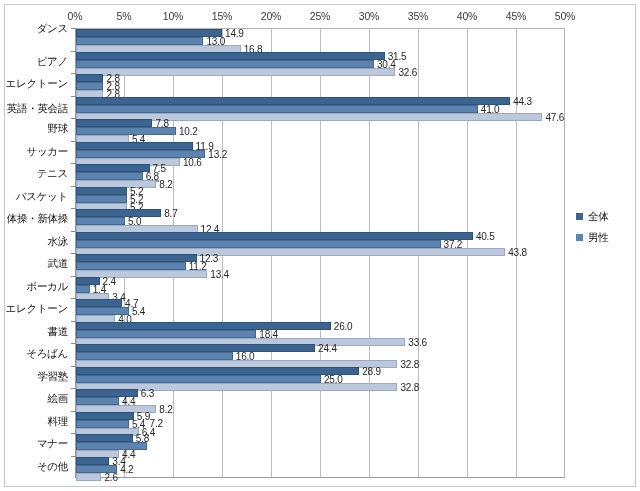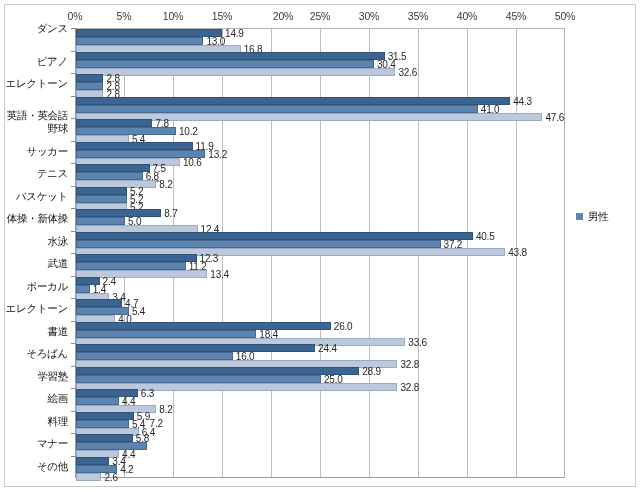--- a/index.html
+++ b/index.html
@@ -135,21 +135,21 @@
 
 <div id="chart-root">
 
   <div class="outer-border"></div>
 
   <div class="axis-labels" id="axis-labels">
       <div class="axis-tick-label" style="left: 75px;">0%</div>
       <div class="axis-tick-label" style="left: 124px;">5%</div>
       <div class="axis-tick-label" style="left: 173px;">10%</div>
       <div class="axis-tick-label" style="left: 222px;">15%</div>
-      <div class="axis-tick-label" style="left: 283px;">20%</div>
+      <div class="axis-tick-label" style="left: 271px;">20%</div>
       <div class="axis-tick-label" style="left: 320px;">25%</div>
       <div class="axis-tick-label" style="left: 369px;">30%</div>
       <div class="axis-tick-label" style="left: 418px;">35%</div>
       <div class="axis-tick-label" style="left: 467px;">40%</div>
       <div class="axis-tick-label" style="left: 516px;">45%</div>
       <div class="axis-tick-label" style="left: 565px;">50%</div>
     </div>
 
   <div class="plot" id="plot">
       <div class="gridline" style="left: 48px;"></div>
@@ -280,40 +280,44 @@
       <div class="bar s1" title="男性 その他 4.2" style="left: 0px; top: 435.75px; width: 41.16px;"></div>
       <div class="val" style="left: 44.16px; top: 439.75px;">4.2</div>
       <div class="bar s2" title="女性 その他 2.6" style="left: 0px; top: 443.75px; width: 25.48px;"></div>
       <div class="val" style="left: 28.48px; top: 447.75px;">2.6</div>
     </div>
 
   <div class="cat-labels" id="cat-labels">
       <div class="cat-label" style="top: 1px;">ダンス</div>
       <div class="cat-label" style="top: 33.75px;">ピアノ</div>
       <div class="cat-label" style="top: 56.25px;">エレクトーン</div>
-      <div class="cat-label" style="top: 88px;">英語・英会話</div>
+      <div class="cat-label" style="top: 81px;">英語・英会話</div>
       <div class="cat-label" style="top: 101.25px;">野球</div>
       <div class="cat-label" style="top: 123.75px;">サッカー</div>
       <div class="cat-label" style="top: 146.25px;">テニス</div>
       <div class="cat-label" style="top: 168.75px;">バスケット</div>
       <div class="cat-label" style="top: 191.25px;">体操・新体操</div>
       <div class="cat-label" style="top: 213.75px;">水泳</div>
       <div class="cat-label" style="top: 236.25px;">武道</div>
       <div class="cat-label" style="top: 258.75px;">ボーカル</div>
       <div class="cat-label" style="top: 281.25px;">エレクトーン</div>
       <div class="cat-label" style="top: 303.75px;">書道</div>
       <div class="cat-label" style="top: 326.25px;">そろばん</div>
       <div class="cat-label" style="top: 348.75px;">学習塾</div>
       <div class="cat-label" style="top: 371.25px;">絵画</div>
       <div class="cat-label" style="top: 393.75px;">料理</div>
       <div class="cat-label" style="top: 416.25px;">マナー</div>
       <div class="cat-label" style="top: 438.75px;">その他</div>
     </div>
 
   <div class="legend" id="legend">
+      <div class="legend-item">
+        <span class="legend-swatch s0"></span>
+        <span class="legend-text">全体</span>
+      </div>
       <div class="legend-item">
         <span class="legend-swatch s1"></span>
         <span class="legend-text">男性</span>
       </div>
     </div>
 
 <div class="tickmark" style="top: 28px;"></div>
     <div class="tickmark" style="top: 50.5px;"></div>
     <div class="tickmark" style="top: 73px;"></div>
     <div class="tickmark" style="top: 95.5px;"></div>

